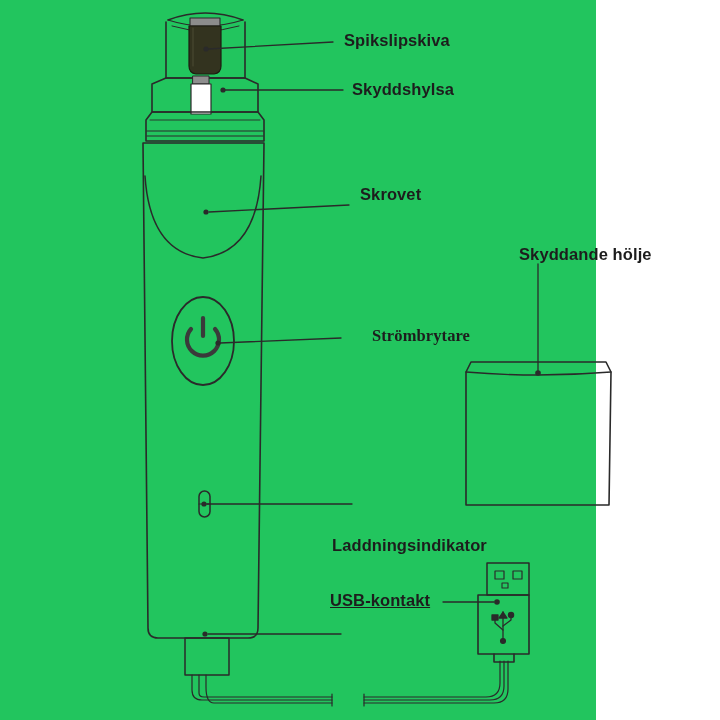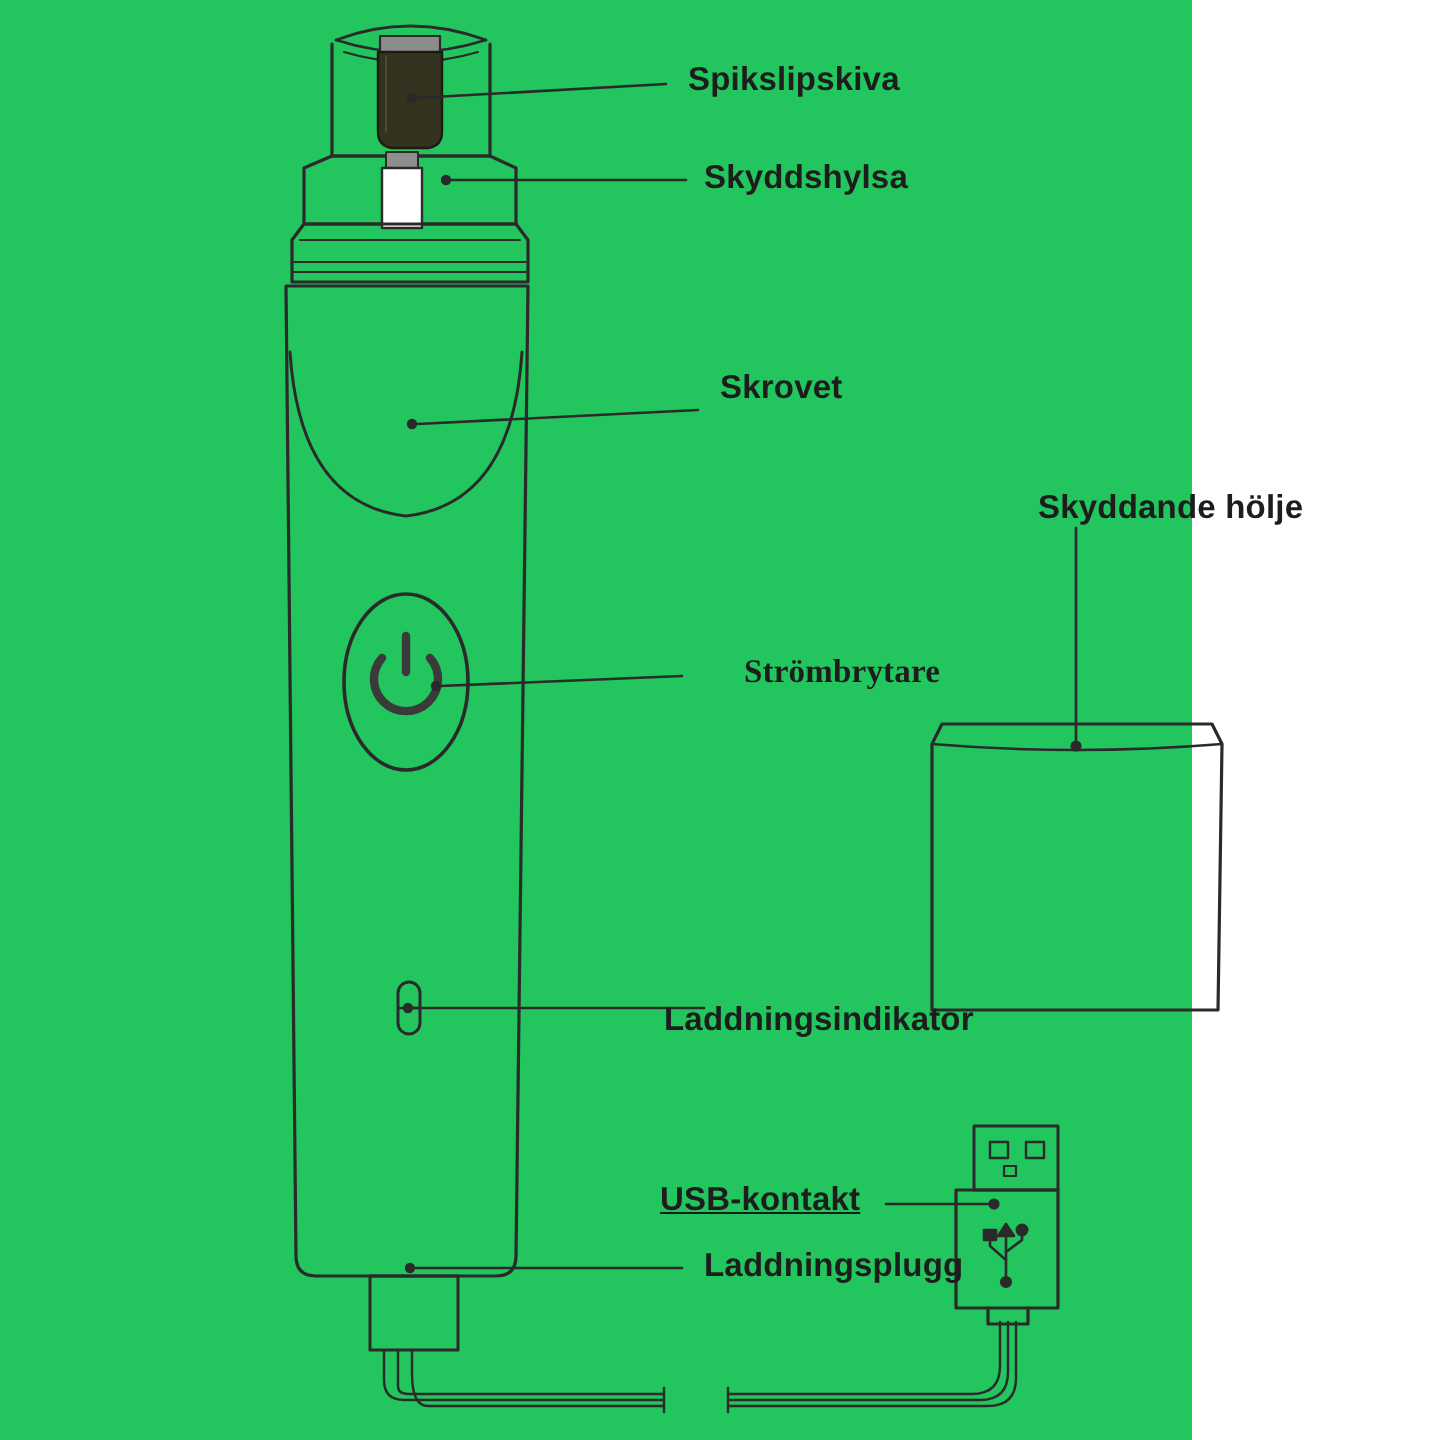--- a/index.html
+++ b/index.html
@@ -177,19 +177,18 @@
   <div class="label" style="left:344px;top:32px;">Spikslipskiva</div>
 
   <div class="label" style="left:352px;top:81px;">Skyddshylsa</div>
 
   <div class="label" style="left:360px;top:186px;">Skrovet</div>
 
   <div class="label" style="left:474px;top:246px;margin-left:45px;">Skyddande hölje</div>
 
   <div class="label" style="left:372px;top:328px;font-family:Liberation Serif, serif;">Strömbrytare</div>
 
-  <div class="label" style="left:332px;top:502px;text-align:center;">Laddningsindikator</div>
+  <div class="label" style="left:332px;top:537px;text-align:center;">Laddningsindikator</div>
 
   <div class="label" style="left:330px;top:592px;text-decoration:underline;">USB-kontakt</div>
 
-  <div class="label" style="left:352px;top:625px;">Laddningsplugg</div>
 
 </div>
 
 </body></html>

